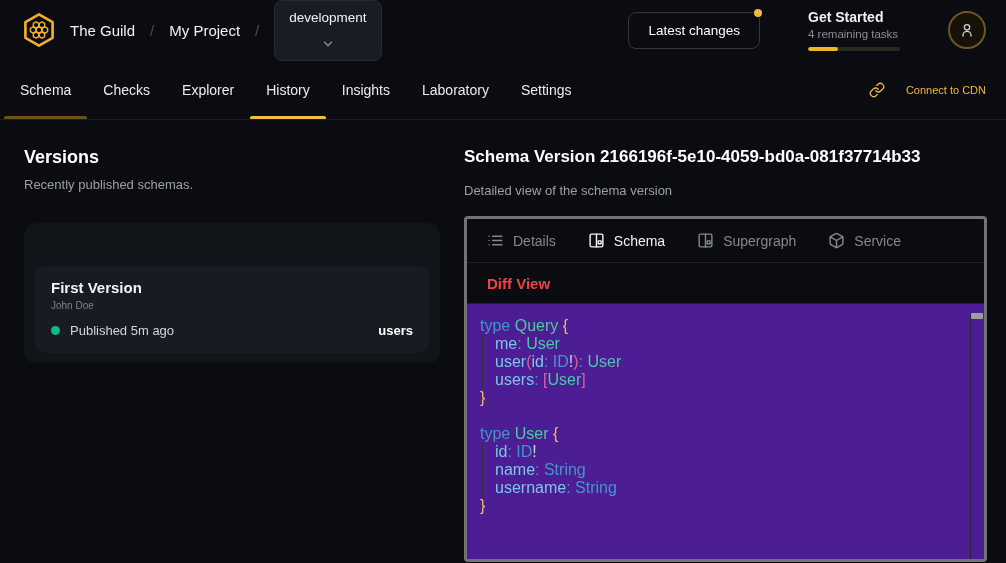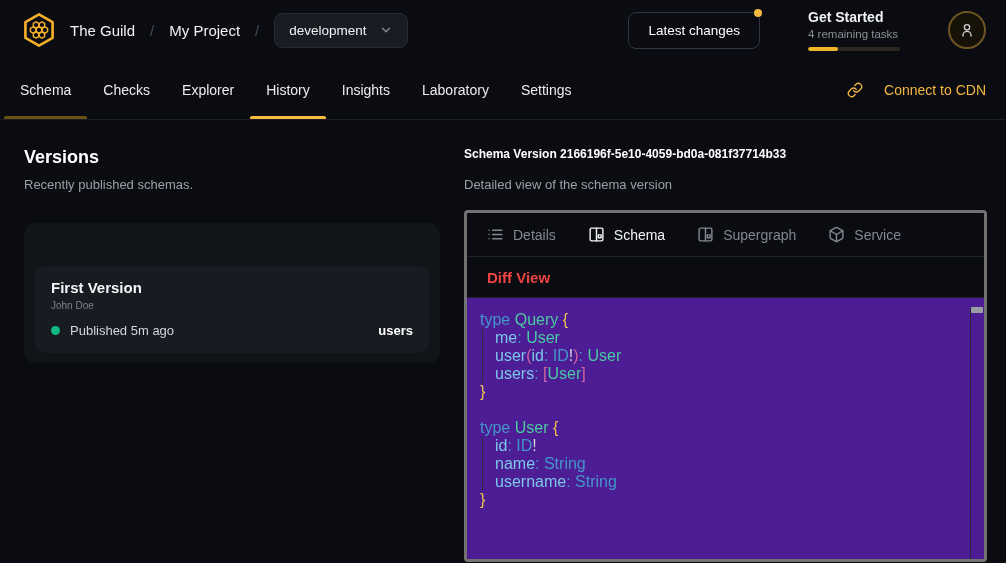--- a/index.html
+++ b/index.html
@@ -10,21 +10,21 @@
     font-family:"Liberation Sans", sans-serif;
   }
   
   .header { height:60px; display:flex; align-items:center; padding:0 20px; }
   .logo { width:38px; height:38px; display:flex; align-items:center; justify-content:center; }
   .breadcrumb { display:flex; align-items:center; gap:15px; margin-left:12px; font-size:15px; }
   .crumb { color:#f1f2f4; font-weight:500; }
   .crumb-sep { color:#494d55; }
   .target-select {
     display:flex; align-items:center; gap:12px; background:#191c22; border:1px solid #262a31;
-    border-radius:8px; padding:9px 14px; font-size:13.5px; color:#f2f3f5; cursor:pointer;
+    border-radius:8px; padding:9px 14px; font-size:13.5px; color:#f2f3f5; cursor:pointer;flex-direction:column;
   }
   .chev { width:14px; height:14px; color:#8b8e94; }
   .header-right { margin-left:auto; display:flex; align-items:center; gap:48px; }
   .latest-btn {
     position:relative; border:1px solid #33363e; background:transparent; border-radius:8px;
     padding:10px 19px; color:#fff; font-size:13.5px; cursor:pointer; font-family:inherit;
   }
   .latest-dot { position:absolute; top:-4px; right:-3px; width:8px; height:8px; border-radius:50%; background:#f4b740; }
   .get-started { width:92px; }
   .gs-title { font-size:14px; font-weight:600; color:#f0f1f3; }
@@ -36,38 +36,38 @@
     display:flex; align-items:center; justify-content:center; color:#cfd1d5; cursor:pointer;
   }
   
   .nav { height:60px; display:flex; align-items:stretch; padding:0 20px 0 4px; border-bottom:1px solid #1b1e24; }
   .nav-tab { display:flex; align-items:center; padding:0 16px; font-size:14px; color:#ededf0; position:relative; cursor:pointer; }
   .nav-tab.ind-dim::after, .nav-tab.ind-bright::after {
     content:""; position:absolute; left:0; right:0; bottom:0; height:3px; border-radius:2px 2px 0 0;
   }
   .nav-tab.ind-dim::after { background:#6b5317; }
   .nav-tab.ind-bright::after { background:#f6bb3f; }
-  .connect-cdn { margin-left:auto; display:flex; align-items:center; gap:21px; color:#f4b740; font-size:14px; cursor:pointer; }
+  .connect-cdn { margin-left:auto; display:flex; align-items:center; gap:21px; color:#f4b740; font-size:11px; cursor:pointer; }
   .icon16 { width:16px; height:16px; }
   
   .main { display:flex; height:442px; }
   .left-col { width:464px; padding:27px 24px 0 24px; }
   .sec-title { font-size:18px; font-weight:700; color:#fff; }
   .sec-sub { font-size:13px; color:#9ba0a6; margin-top:9px; }
   .versions-card { margin-top:31px; background:#111419; border-radius:12px; padding:43px 11px 10px 11px; }
   .version-item { background:#181b21; border-radius:10px; padding:13px 16px 15px 16px; cursor:pointer; }
   .vi-name { font-size:15px; font-weight:600; color:#f4f5f6; }
   .vi-author { font-size:10px; color:#7e828a; margin-top:4px; }
   .vi-meta { display:flex; align-items:center; margin-top:12px; }
   .vi-dot { width:9px; height:9px; border-radius:50%; background:#10b981; margin-right:10px; }
   .vi-status { font-size:13px; color:#d2d5da; }
   .vi-badge { margin-left:auto; font-size:13px; font-weight:700; color:#fff; }
   
   .right-col { flex:1; padding:27px 19px 0 0; display:flex; flex-direction:column; }
-  .detail-title { font-size:12px; font-weight:700; color:#fff; }
+  .detail-title { font-size:17px; font-weight:700; color:#fff; }
   .detail-sub { font-size:13px; color:#9ba0a6; margin-top:16px; }
   .panel { margin-top:18px; flex:1; border:3px solid #737373; border-radius:4px; display:flex; flex-direction:column; overflow:hidden; }
   .panel-tabs { display:flex; align-items:center; gap:32px; height:44px; padding:0 20px; border-bottom:1px solid #20242b; flex:none; }
   .panel-tab { display:flex; align-items:center; gap:9px; font-size:14px; color:#84878e; cursor:pointer; }
   .panel-tab.active { color:#f2f3f5; font-weight:500; }
   .panel-tab .icon16 { width:17px; height:17px; }
   .diff-header { display:flex; align-items:center; height:41px; padding:0 20px; border-bottom:1px solid #20242b; flex:none; }
   .diff-title { font-size:15px; font-weight:700; color:#ef4444; }
   .diff-actions { margin-left:auto; display:flex; align-items:center; gap:34px; }
   .download-btn { display:flex; align-items:center; gap:9px; color:#d9dbdf; font-size:13px; cursor:pointer; background:none; border:none; font-family:inherit; }

